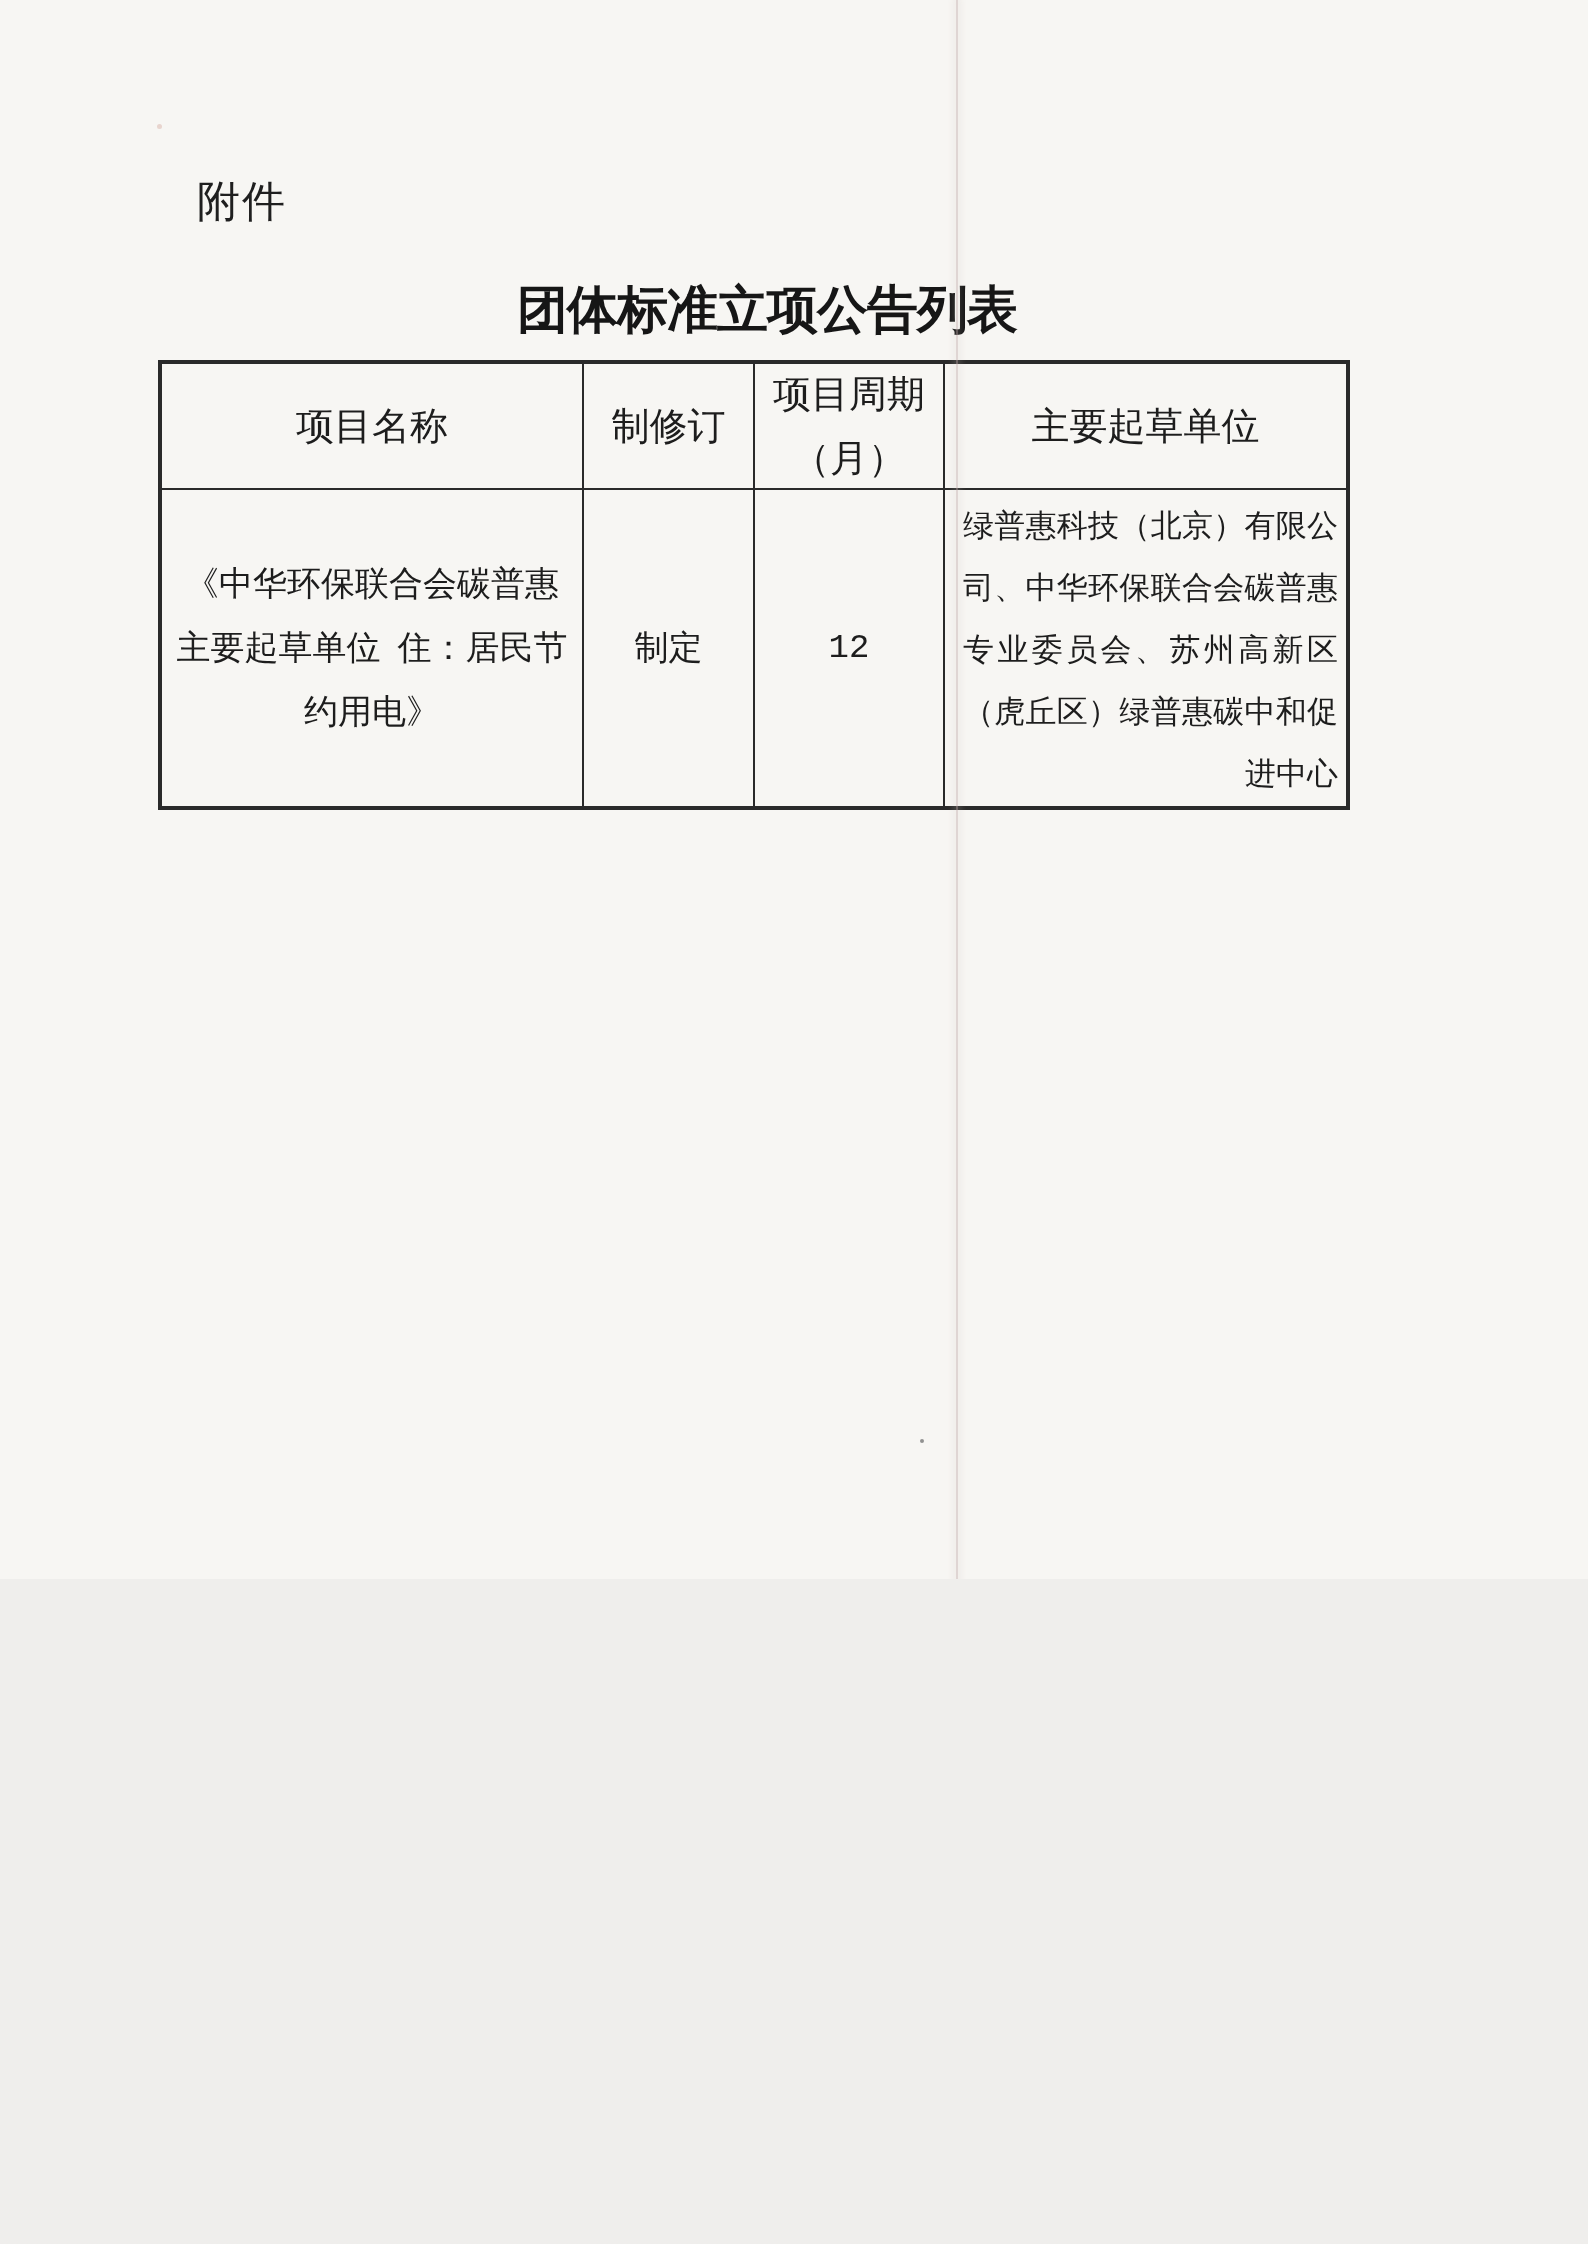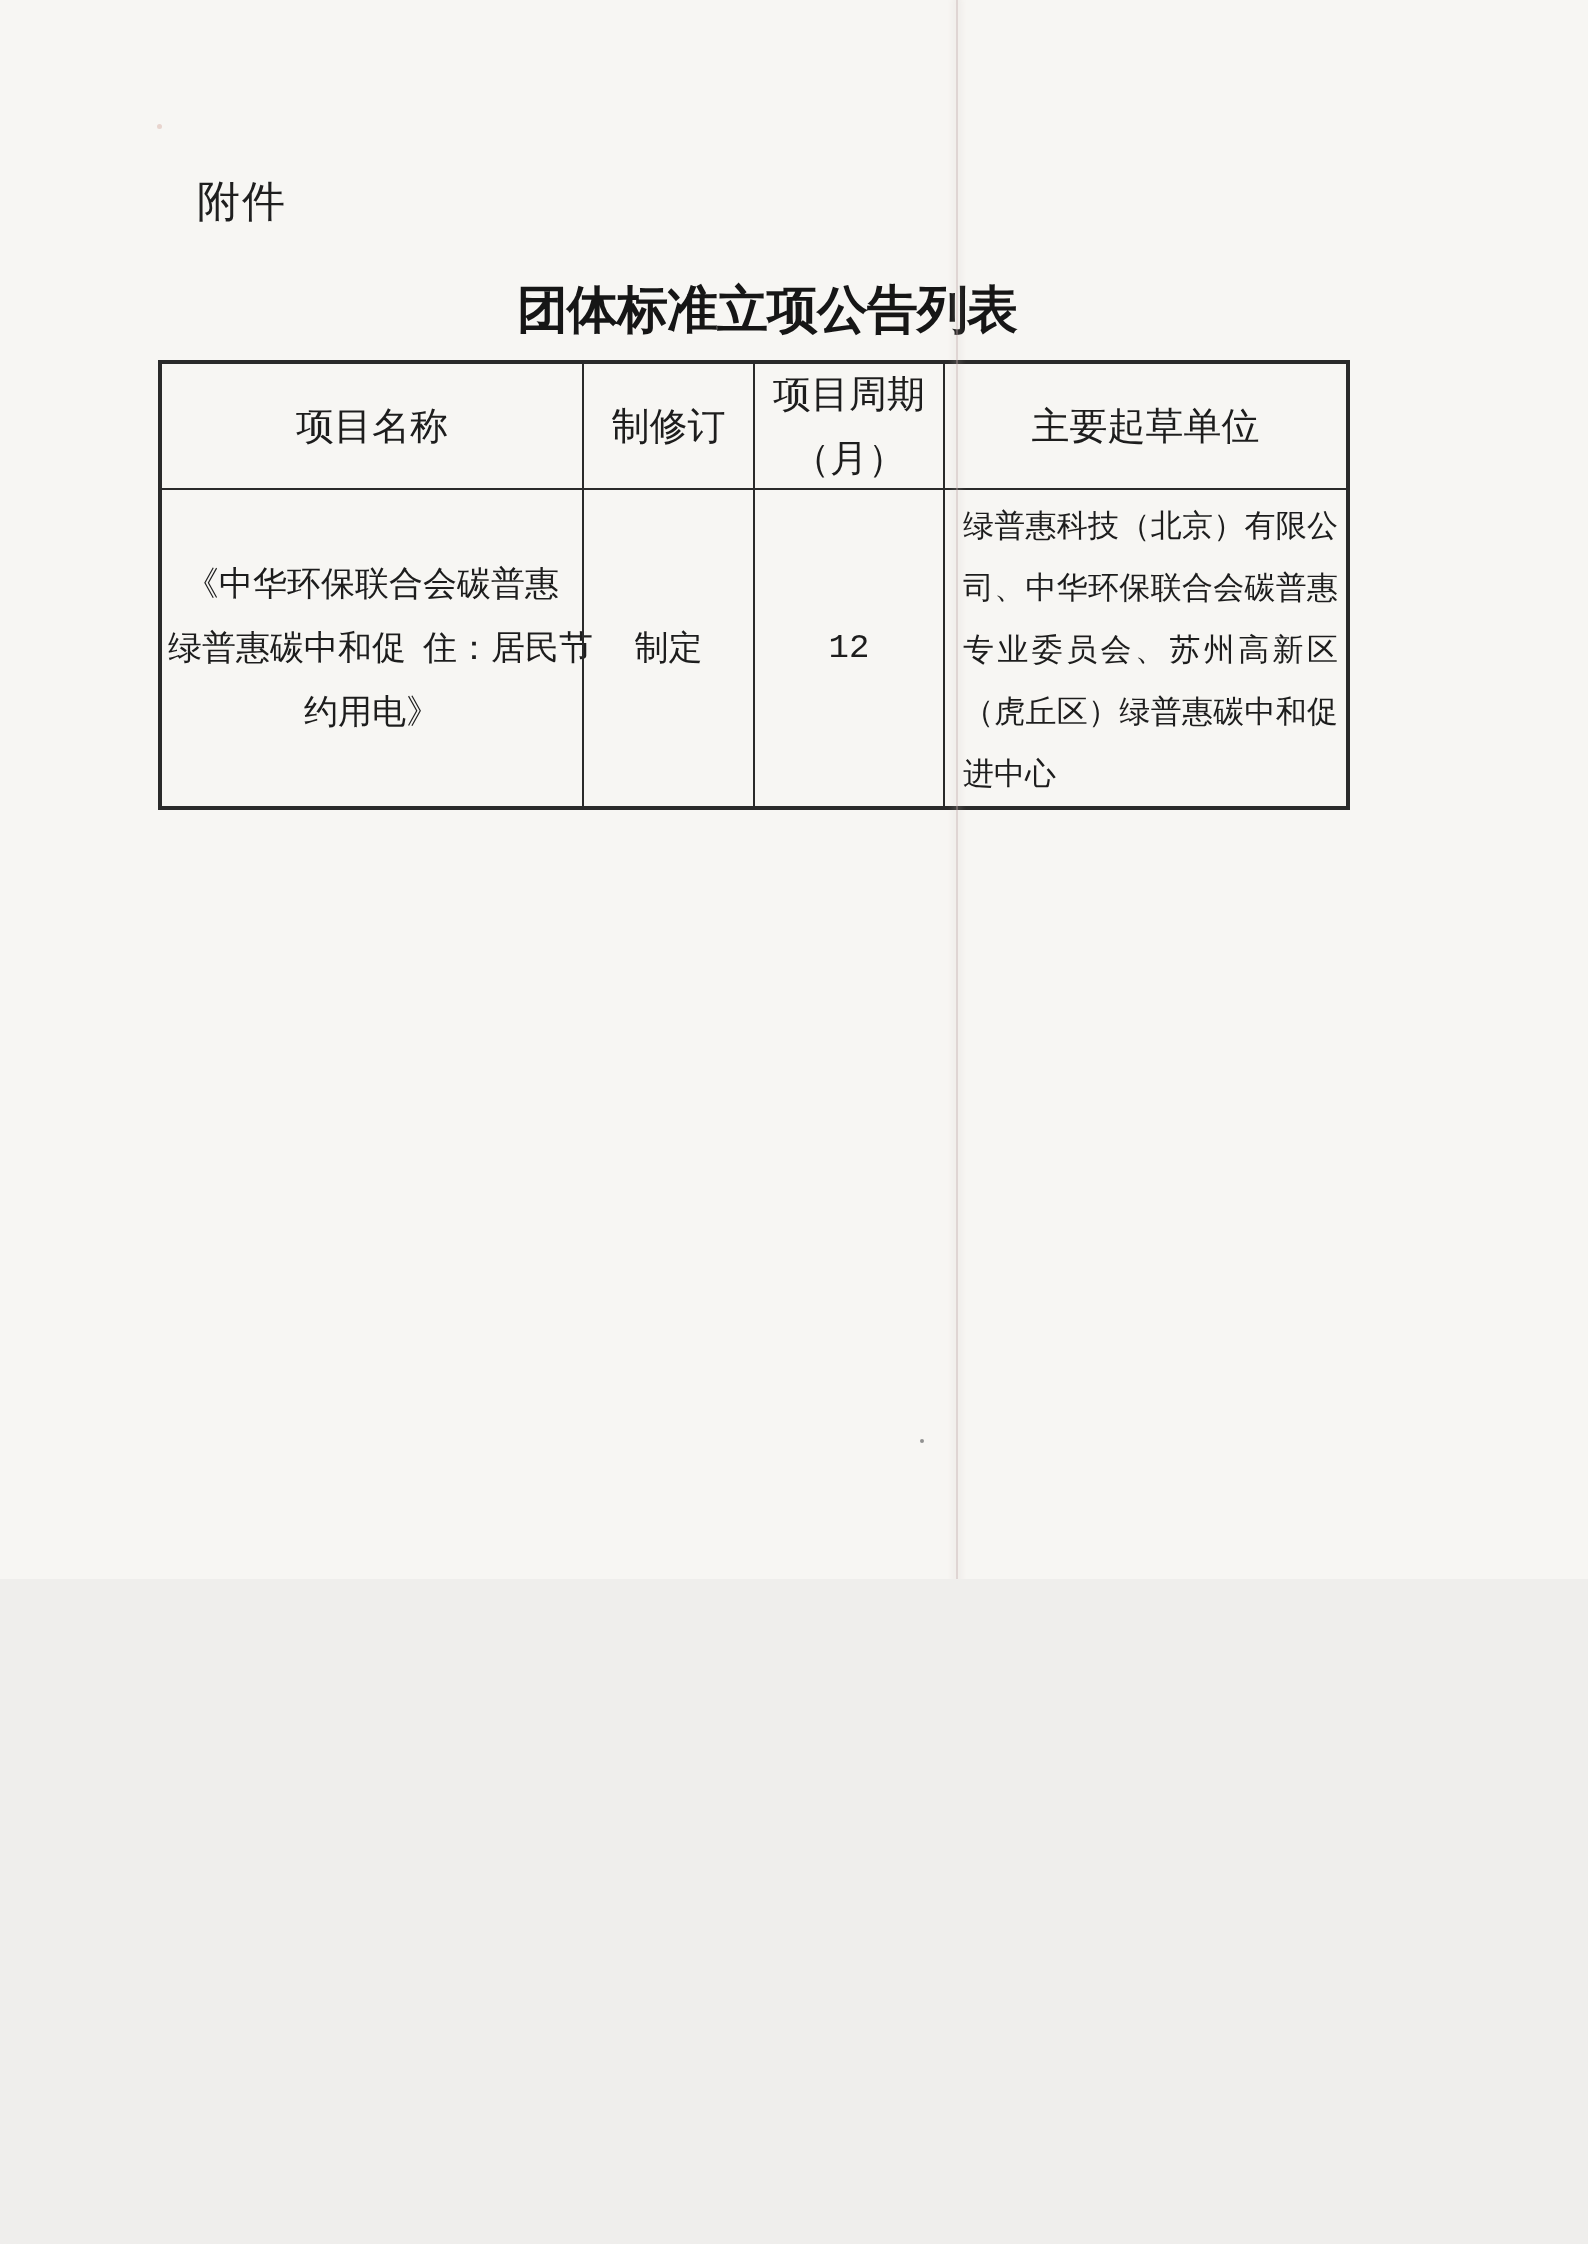--- a/index.html
+++ b/index.html
@@ -95,21 +95,21 @@
     color: #1d1d1d;
     font-family: Liberation Mono, monospace;
   }
 
   .cell-units {
     padding: 5px 8px 11px 18px;
     font-size: 31px;
     line-height: 62px;
     color: #1d1d1d;
   }
-  .uline { text-align: left; }
+  .uline { text-align: right; }
   .uline.just { text-align: justify; text-align-last: justify; }
 
   .footer {
     position: absolute;
     left: 614px; top: 2058px;
     width: 300px;
     text-align: center;
     font-size: 34px;
     letter-spacing: 1px;
     color: #2a2a2a;
@@ -136,21 +136,21 @@
       <div class="td c3 th">
         <div class="hline">项目周期</div>
         <div class="hline">（月）</div>
       </div>
       <div class="td c4 th">主要起草单位</div>
     </div>
 
     <div class="tr">
       <div class="td c1 cell-name">
         <div class="nline">《中华环保联合会碳普惠</div>
-        <div class="nline">绿普惠碳中和促  住：居民节</div>
+        <div class="nline">主要起草单位  住：居民节</div>
         <div class="nline">约用电》</div>
       </div>
       <div class="td c2 cell-center">制定</div>
       <div class="td c3 cell-center">12</div>
       <div class="td c4 cell-units">
         <div class="uline just">绿普惠科技（北京）有限公</div>
         <div class="uline just">司、中华环保联合会碳普惠</div>
         <div class="uline just">专业委员会、苏州高新区</div>
         <div class="uline just">（虎丘区）绿普惠碳中和促</div>
         <div class="uline">进中心</div>

